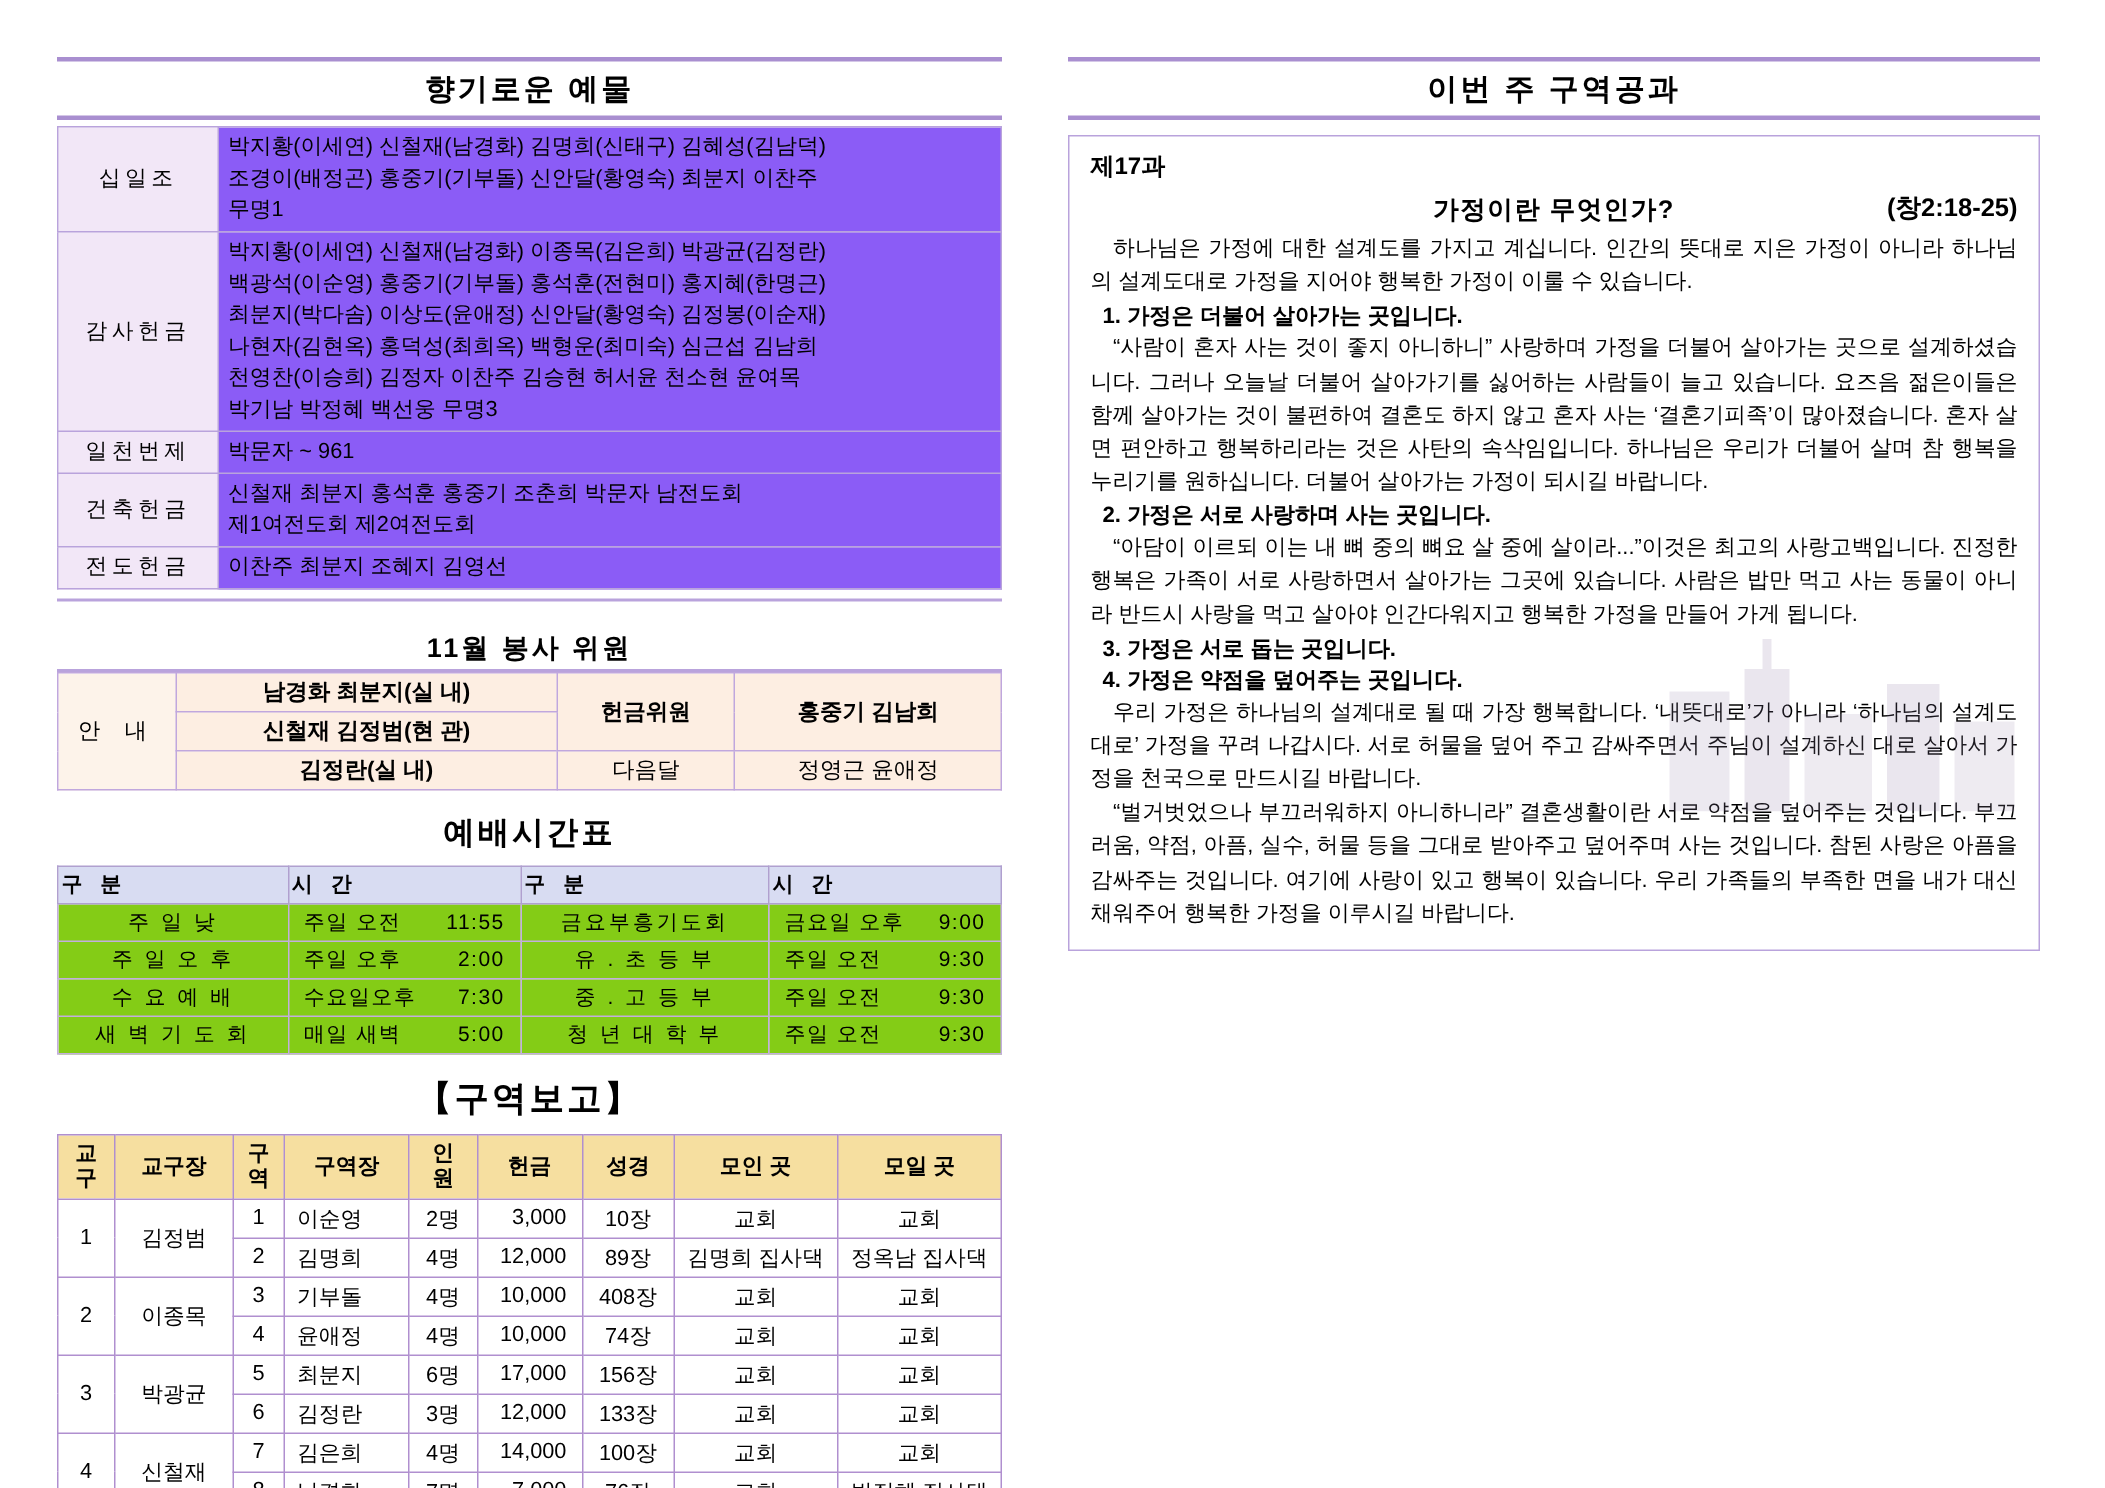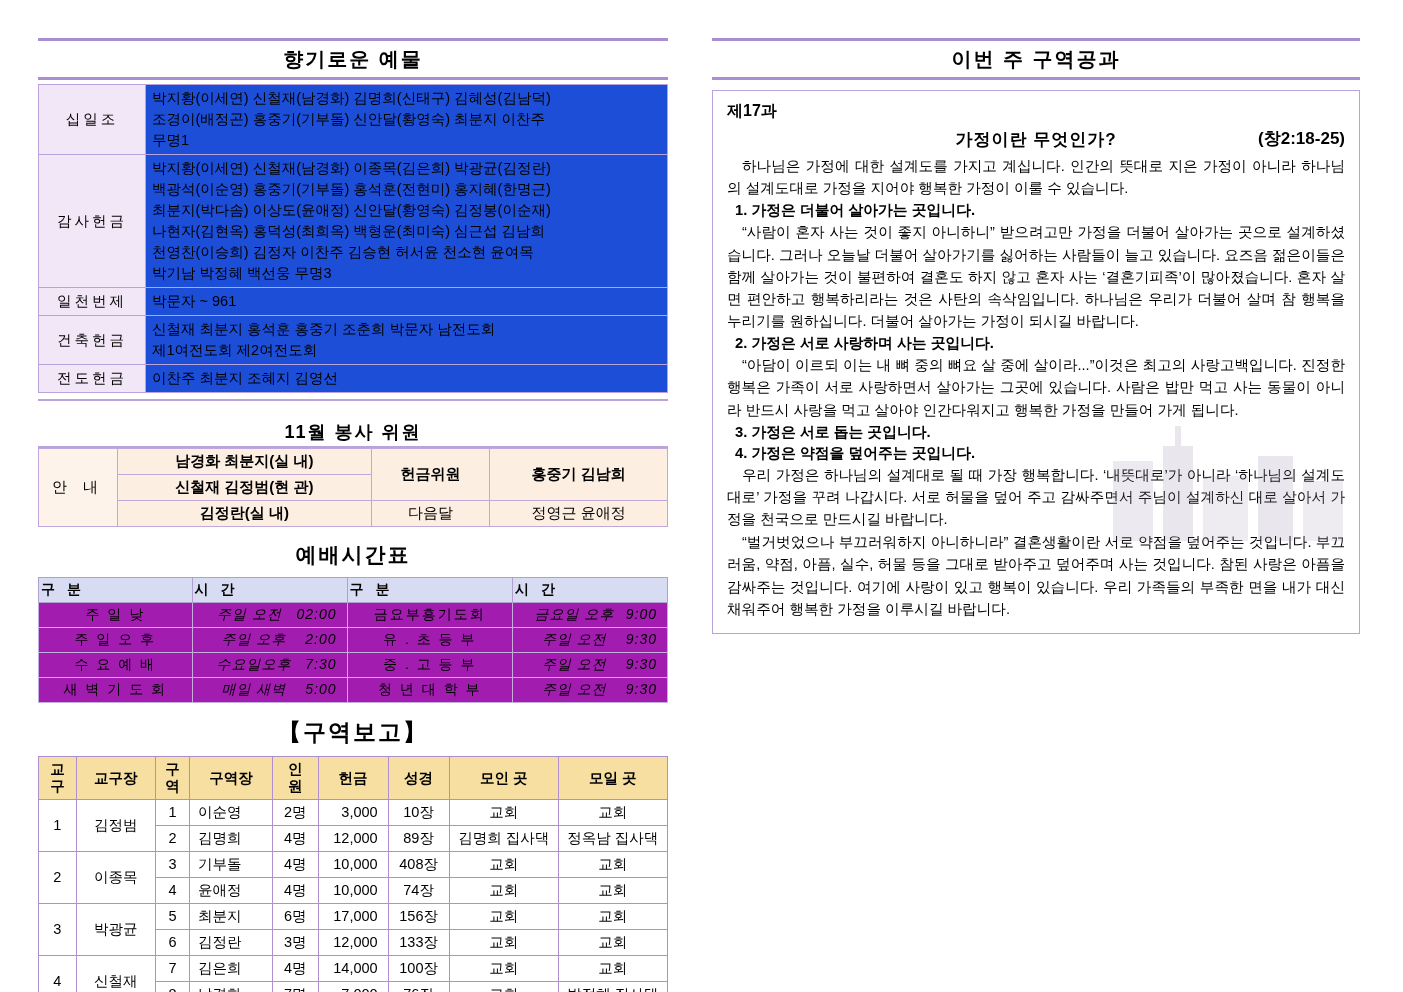--- a/index.html
+++ b/index.html
@@ -69,21 +69,21 @@
     vertical-align: middle;
   }
 
   
   .tbl-offering {
     margin-top: 4px;
     border: 1px solid #9b7bbf;
   }
   .tbl-offering td {
     border: 1px solid #b9a3dc;
-    background: #1d4ed8;
+    background: #8b5cf6;
     line-height: 1.45;
     font-size: 14.5px;
   }
   .tbl-offering td.label {
     background: #f2e7f7;
     text-align: center;
     font-weight: normal;
     width: 96px;
     letter-spacing: 3px;
   }
@@ -117,31 +117,30 @@
   .tbl-sched th {
     background: #d8dcf2;
     font-weight: bold;
     text-align: left;
     letter-spacing: 4px;
     padding: 3px 2px;
     border: 1px solid #b0a0cf;
     font-size: 14px;
   }
   .tbl-sched td {
-    background: #a21caf;
+    background: #84cc16;
     text-align: center;
     padding: 3px 2px;
     border: 1px solid #c3aede;
     letter-spacing: 2px;
   }
   .tbl-sched td.time {
-    text-align: center;
+    text-align: left;
     padding-left: 10px;
     letter-spacing: 1px;
-    font-style: italic;
   }
   .tbl-sched td.time .hh {
     float: right;
     padding-right: 8px;
   }
 
   
   .tbl-dist {
     margin-top: 6px;
     font-size: 14.5px;
@@ -289,21 +288,21 @@
           <tr id="schedule-head">
             <th>구   분</th>
             <th style="width: 150px;">시   간</th>
             <th>구   분</th>
             <th style="width: 150px;">시   간</th>
           </tr>
         </thead>
       <tbody id="schedule-body">
           <tr>
             <td>주  일  낮</td>
-            <td class="time">주일 오전<span class="hh">02:00</span></td>
+            <td class="time">주일 오전<span class="hh">11:55</span></td>
             <td>금요부흥기도회</td>
             <td class="time">금요일 오후<span class="hh">9:00</span></td>
           </tr>
           <tr>
             <td>주 일 오 후</td>
             <td class="time">주일 오후<span class="hh">2:00</span></td>
             <td>유 . 초 등 부</td>
             <td class="time">주일  오전<span class="hh">9:30</span></td>
           </tr>
           <tr>
@@ -440,21 +439,21 @@
       <div class="lesson-no">제17과</div>
 
       <div class="lesson-title-row">
         <span class="lesson-title">가정이란 무엇인가?</span>
         <span class="lesson-ref">(창2:18-25)</span>
       </div>
 
       <div id="lesson-body">
           <div class="para">하나님은 가정에 대한 설계도를 가지고 계십니다. 인간의 뜻대로 지은 가정이 아니라 하나님의 설계도대로 가정을 지어야 행복한 가정이 이룰 수 있습니다.</div>
           <div class="sub-head">1. 가정은 더불어 살아가는 곳입니다.</div>
-          <div class="para">“사람이 혼자 사는 것이 좋지 아니하니” 받으려고만 가정을 더불어 살아가는 곳으로 설계하셨습니다. 그러나 오늘날 더불어 살아가기를 싫어하는 사람들이 늘고 있습니다. 요즈음 젊은이들은 함께 살아가는 것이 불편하여 결혼도 하지 않고 혼자 사는 ‘결혼기피족’이 많아졌습니다. 혼자 살면 편안하고 행복하리라는 것은 사탄의 속삭임입니다. 하나님은 우리가 더불어 살며 참 행복을 누리기를 원하십니다. 더불어 살아가는 가정이 되시길 바랍니다.</div>
+          <div class="para">“사람이 혼자 사는 것이 좋지 아니하니” 사랑하며 가정을 더불어 살아가는 곳으로 설계하셨습니다. 그러나 오늘날 더불어 살아가기를 싫어하는 사람들이 늘고 있습니다. 요즈음 젊은이들은 함께 살아가는 것이 불편하여 결혼도 하지 않고 혼자 사는 ‘결혼기피족’이 많아졌습니다. 혼자 살면 편안하고 행복하리라는 것은 사탄의 속삭임입니다. 하나님은 우리가 더불어 살며 참 행복을 누리기를 원하십니다. 더불어 살아가는 가정이 되시길 바랍니다.</div>
           <div class="sub-head">2. 가정은 서로 사랑하며 사는 곳입니다.</div>
           <div class="para">“아담이 이르되 이는 내 뼈 중의 뼈요 살 중에 살이라...”이것은 최고의 사랑고백입니다. 진정한 행복은 가족이 서로 사랑하면서 살아가는 그곳에 있습니다. 사람은 밥만 먹고 사는 동물이 아니라 반드시 사랑을 먹고 살아야 인간다워지고 행복한 가정을 만들어 가게 됩니다.</div>
           <div class="sub-head">3. 가정은 서로 돕는 곳입니다.</div>
           <div class="sub-head">4. 가정은 약점을 덮어주는 곳입니다.</div>
           <div class="para">우리 가정은 하나님의 설계대로 될 때 가장 행복합니다. ‘내뜻대로’가 아니라 ‘하나님의 설계도대로’ 가정을 꾸려 나갑시다. 서로 허물을 덮어 주고 감싸주면서 주님이 설계하신 대로 살아서 가정을 천국으로 만드시길 바랍니다.</div>
           <div class="para">“벌거벗었으나 부끄러워하지 아니하니라” 결혼생활이란 서로 약점을 덮어주는 것입니다. 부끄러움, 약점, 아픔, 실수, 허물 등을 그대로 받아주고 덮어주며 사는 것입니다. 참된 사랑은 아픔을 감싸주는 것입니다. 여기에 사랑이 있고 행복이 있습니다. 우리 가족들의 부족한 면을 내가 대신 채워주어 행복한 가정을 이루시길 바랍니다.</div>
         </div>
     </div>
 
   </div>

